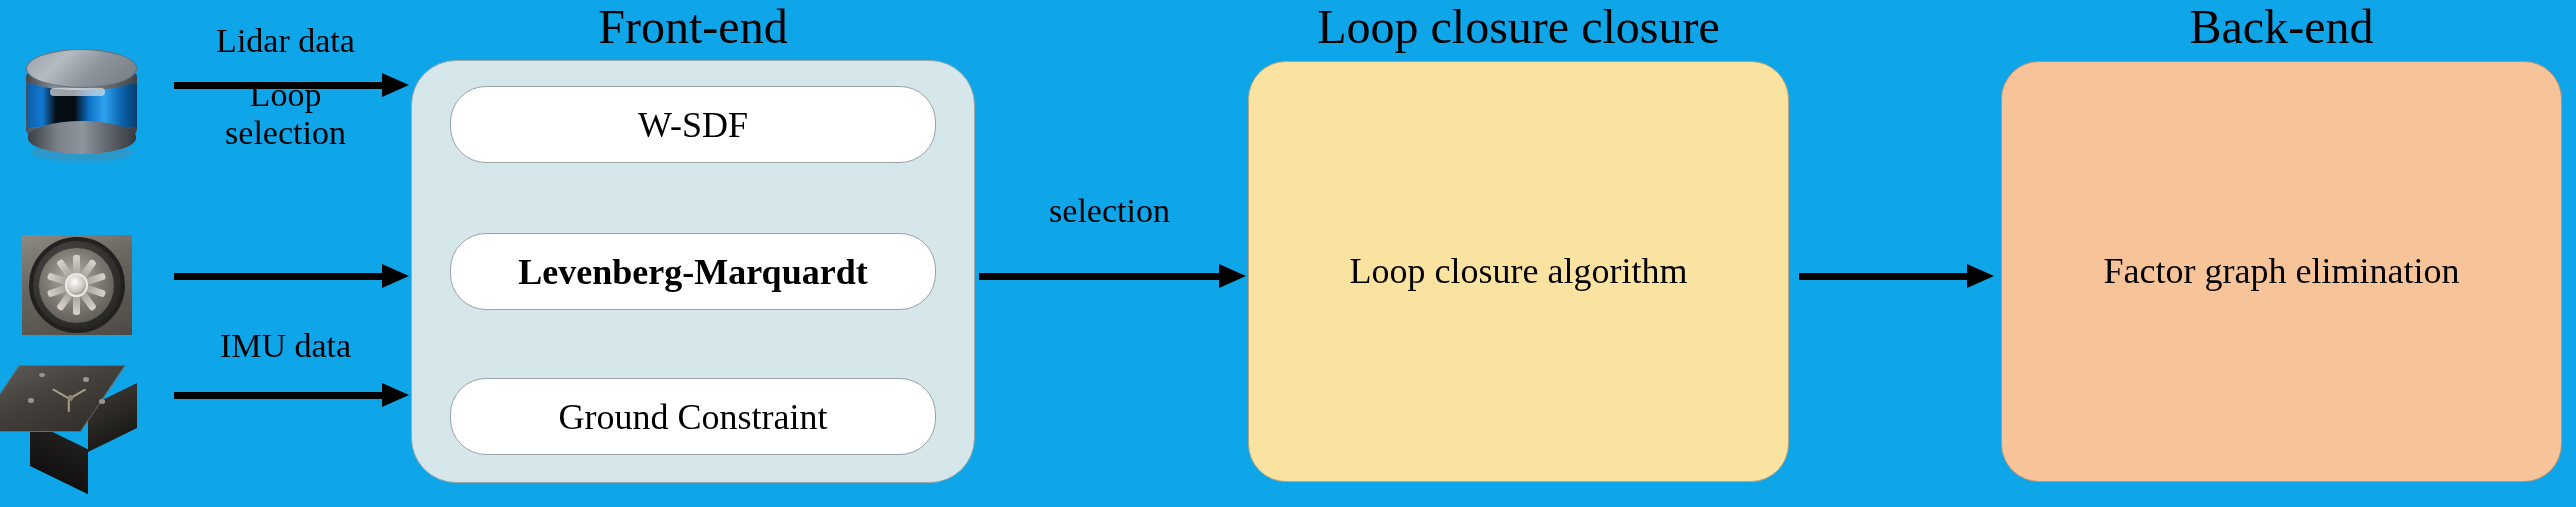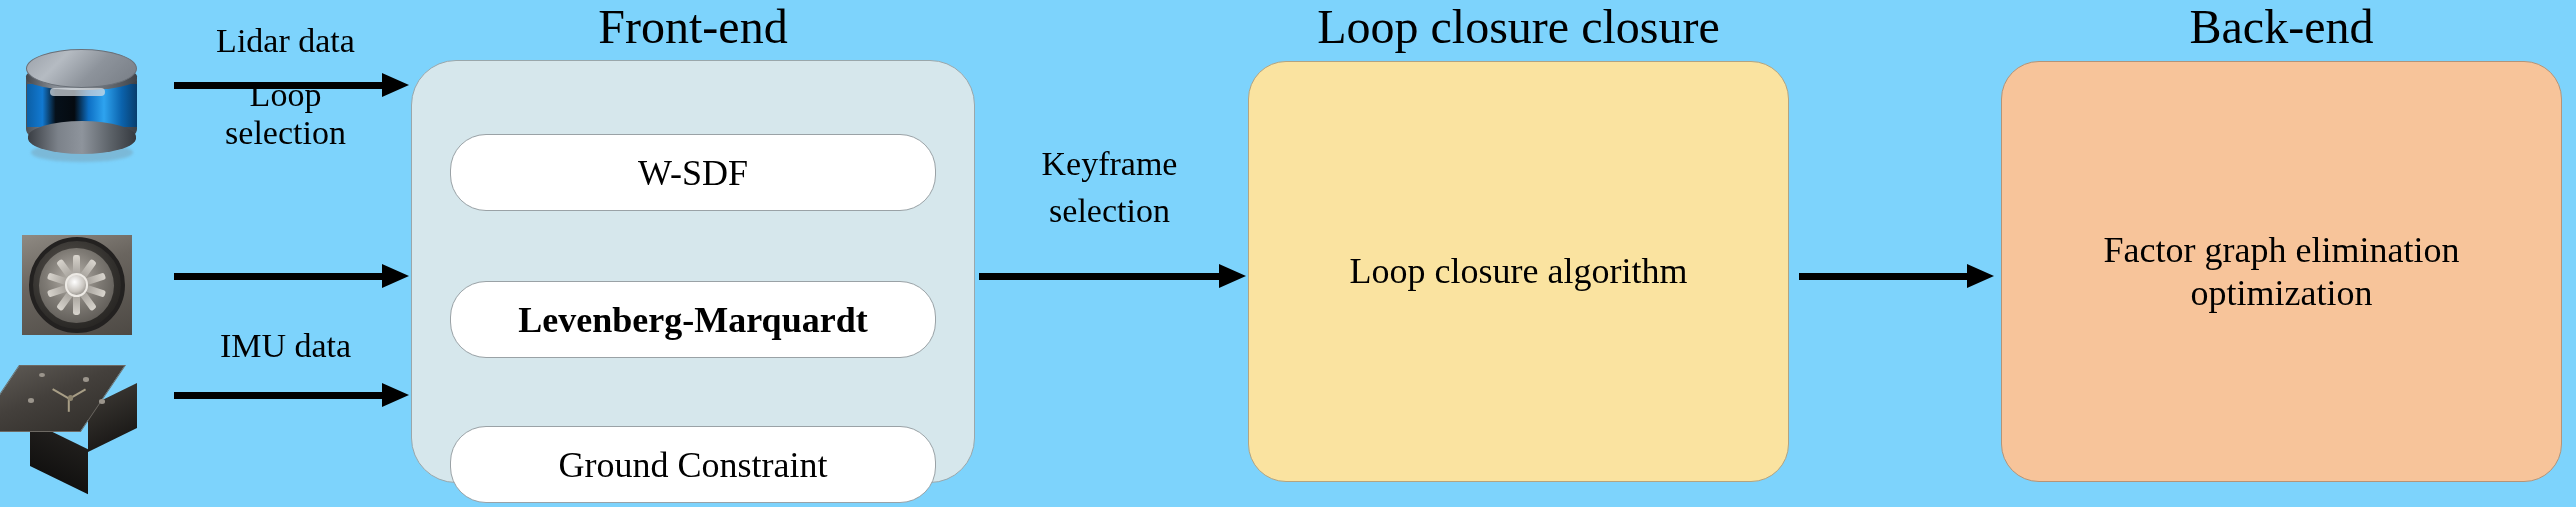--- a/index.html
+++ b/index.html
@@ -8,21 +8,21 @@
     background: #ffffff;
   }
   body {
     font-family: "Liberation Serif", "DejaVu Serif", serif;
     color: #000000;
   }
   #canvas {
     position: relative;
     width: 2576px;
     height: 508px;
-    background: #7dd3fc;
+    background: #0ea5e9;
     overflow: hidden;
   }
 
   
   .section-title {
     position: absolute;
     text-align: center;
     font-size: 48px;
     line-height: 1.05;
     color: #000;
@@ -234,21 +234,20 @@
     background: #ffffff;
     border: 1.6px solid #9aa2a6;
     border-radius: 36px;
     box-sizing: border-box;
     display: flex;
     align-items: center;
     justify-content: center;
     font-size: 36px;
     color: #000;
     white-space: nowrap;
-    margin-top: 48px;
   }
 
   .module-box {
     position: absolute;
     box-sizing: border-box;
     display: flex;
     align-items: center;
     justify-content: center;
     text-align: center;
     font-size: 36px;
@@ -338,37 +337,35 @@
   </div>
 
   <div class="section-title" style="left:411px; top:1.6px; width:564px;">Front-end</div>
 
   <div class="frontend-box" style="left:411px; top:60px; width:564px; height:423px;">
     <div class="pill" style="left:38px; top:25px; width:486px; height:77px;">W-SDF</div>
     <div class="pill" style="left:38px; top:172px; width:486px; height:77px;font-weight:bold;">Levenberg-Marquardt</div>
     <div class="pill" style="left:38px; top:317px; width:486px; height:77px;">Ground Constraint</div>
   </div>
 
-  <div class="arrow-label" style="left:984px; top:147px; width:251px;">Keyframe</div>
   <div class="arrow-label" style="left:984px; top:194px; width:251px;">selection</div>
   <div class="arrow" style="left:979px; top:273px; width:266px;">
     <div class="shaft" style="width:241px;"></div>
     <div class="head" style="left:240px;"></div>
   </div>
 
   <div class="section-title" style="left:1248px; top:1.6px; width:541px;">Loop closure closure</div>
 
   <div class="module-box loop-box" style="left:1248px; top:61px; width:541px; height:421px;">Loop closure algorithm</div>
 
   <div class="arrow" style="left:1799px; top:273px; width:196px;">
     <div class="shaft" style="width:169px;"></div>
     <div class="head" style="left:168px;"></div>
   </div>
 
   <div class="section-title" style="left:2001px; top:1.6px; width:561px;">Back-end</div>
 
   <div class="module-box back-box" style="left:2001px; top:61px; width:561px; height:421px; flex-direction:column;">
     <div>Factor graph elimination</div>
-    <div>optimization</div>
   </div>
 
 </div>
 
 
 </body></html>

